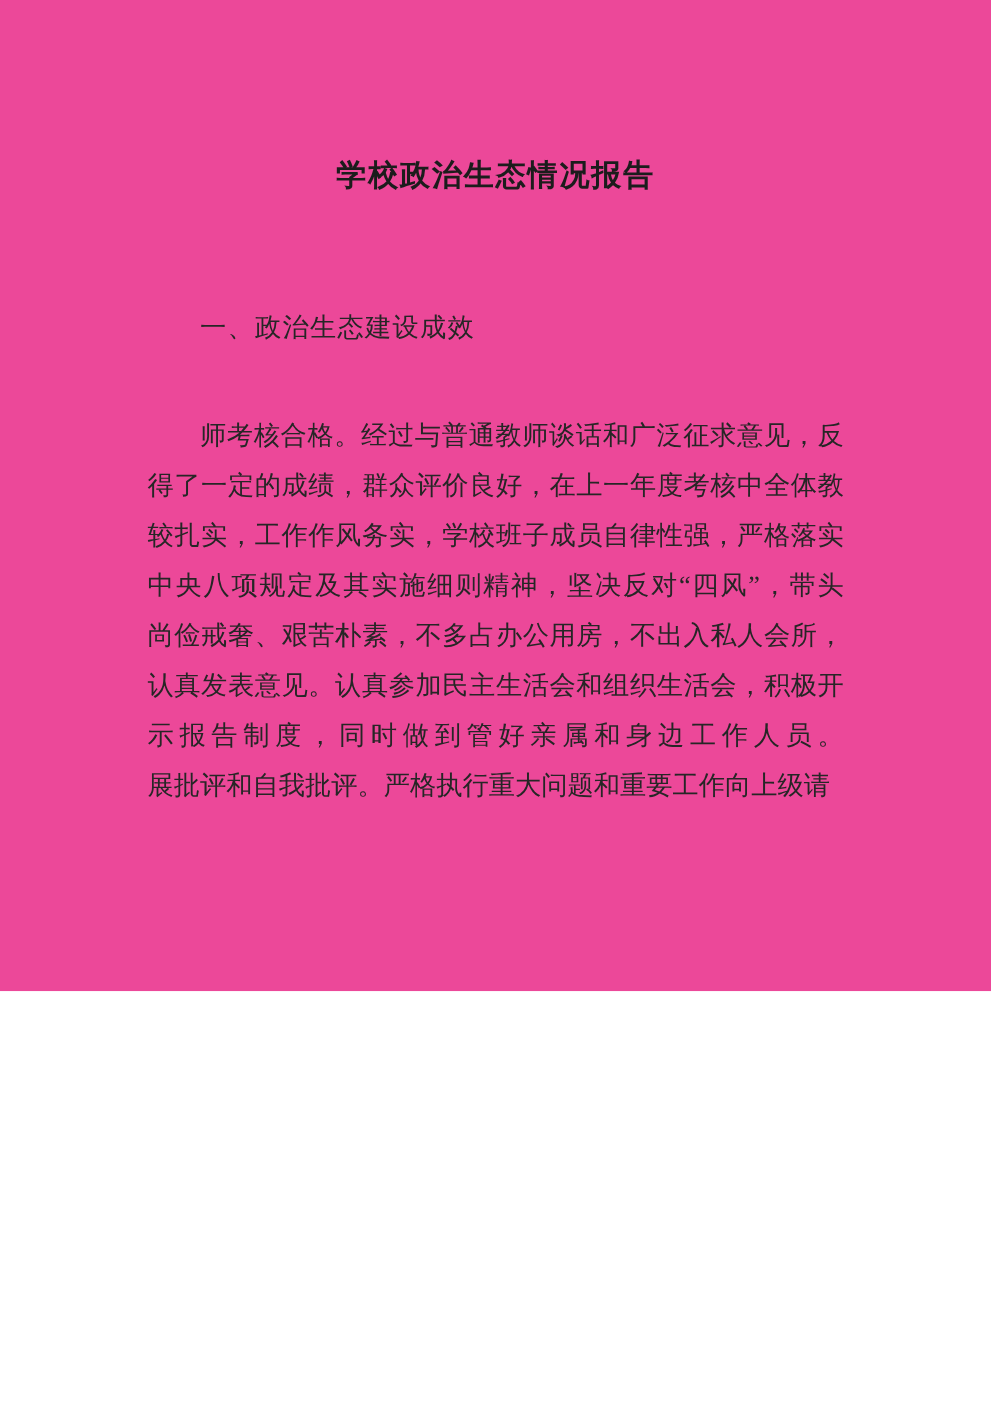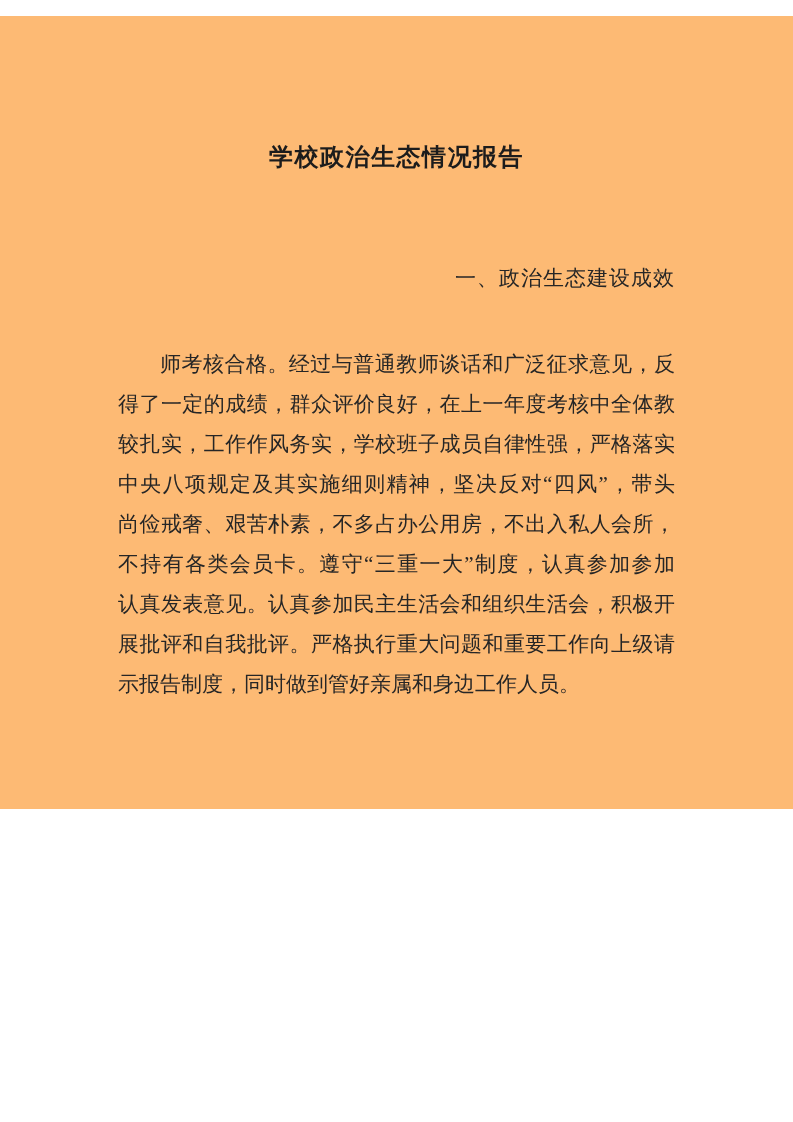--- a/index.html
+++ b/index.html
@@ -5,41 +5,40 @@
   * { margin: 0; padding: 0; box-sizing: border-box; }
   html, body { background: #ffffff; }
   body {
     font-family: "Liberation Serif", "DejaVu Serif", serif;
     color: #212121;
   }
   .page {
     position: relative;
     width: 793px;
     height: 793px;
-    margin: 16px auto;
-    background: #fdba74;
+    margin: 0 auto;
+    background: #ec4899;
     padding: 122px 118px 0 118px;
     overflow: hidden;
   }
   .doc-title {
     font-size: 24px;
     font-weight: bold;
     line-height: 38px;
     text-align: center;
     letter-spacing: 1.5px;
     color: #1c1c1c;
   }
   .section-heading {
     margin-top: 82px;
     font-size: 21px;
     line-height: 40px;
     text-indent: 2em;
     letter-spacing: 1px;
     color: #262626;
-    text-align: right;
   }
   .para {
     margin-top: 46px;
     font-size: 21px;
     color: #262626;
   }
   .para-2 { margin-top: 60px; }
   .line {
     height: 40px;
     line-height: 40px;
@@ -68,24 +67,23 @@
 
       <div class="line">得了一定的成绩，群众评价良好，在上一年度考核中全体教</div>
 
 
       <div class="line">较扎实，工作作风务实，学校班子成员自律性强，严格落实</div>
 
       <div class="line">中央八项规定及其实施细则精神，坚决反对“四风”，带头</div>
 
       <div class="line">尚俭戒奢、艰苦朴素，不多占办公用房，不出入私人会所，</div>
 
-      <div class="line">不持有各类会员卡。遵守“三重一大”制度，认真参加参加</div>
 
 
       <div class="line">认真发表意见。认真参加民主生活会和组织生活会，积极开</div>
 
+      <div class="line">示报告制度，同时做到管好亲属和身边工作人员。</div>
+
       <div class="line">展批评和自我批评。严格执行重大问题和重要工作向上级请</div>
-
-      <div class="line">示报告制度，同时做到管好亲属和身边工作人员。</div>
     </div>
 
 
 </div>
 
 </body></html>

